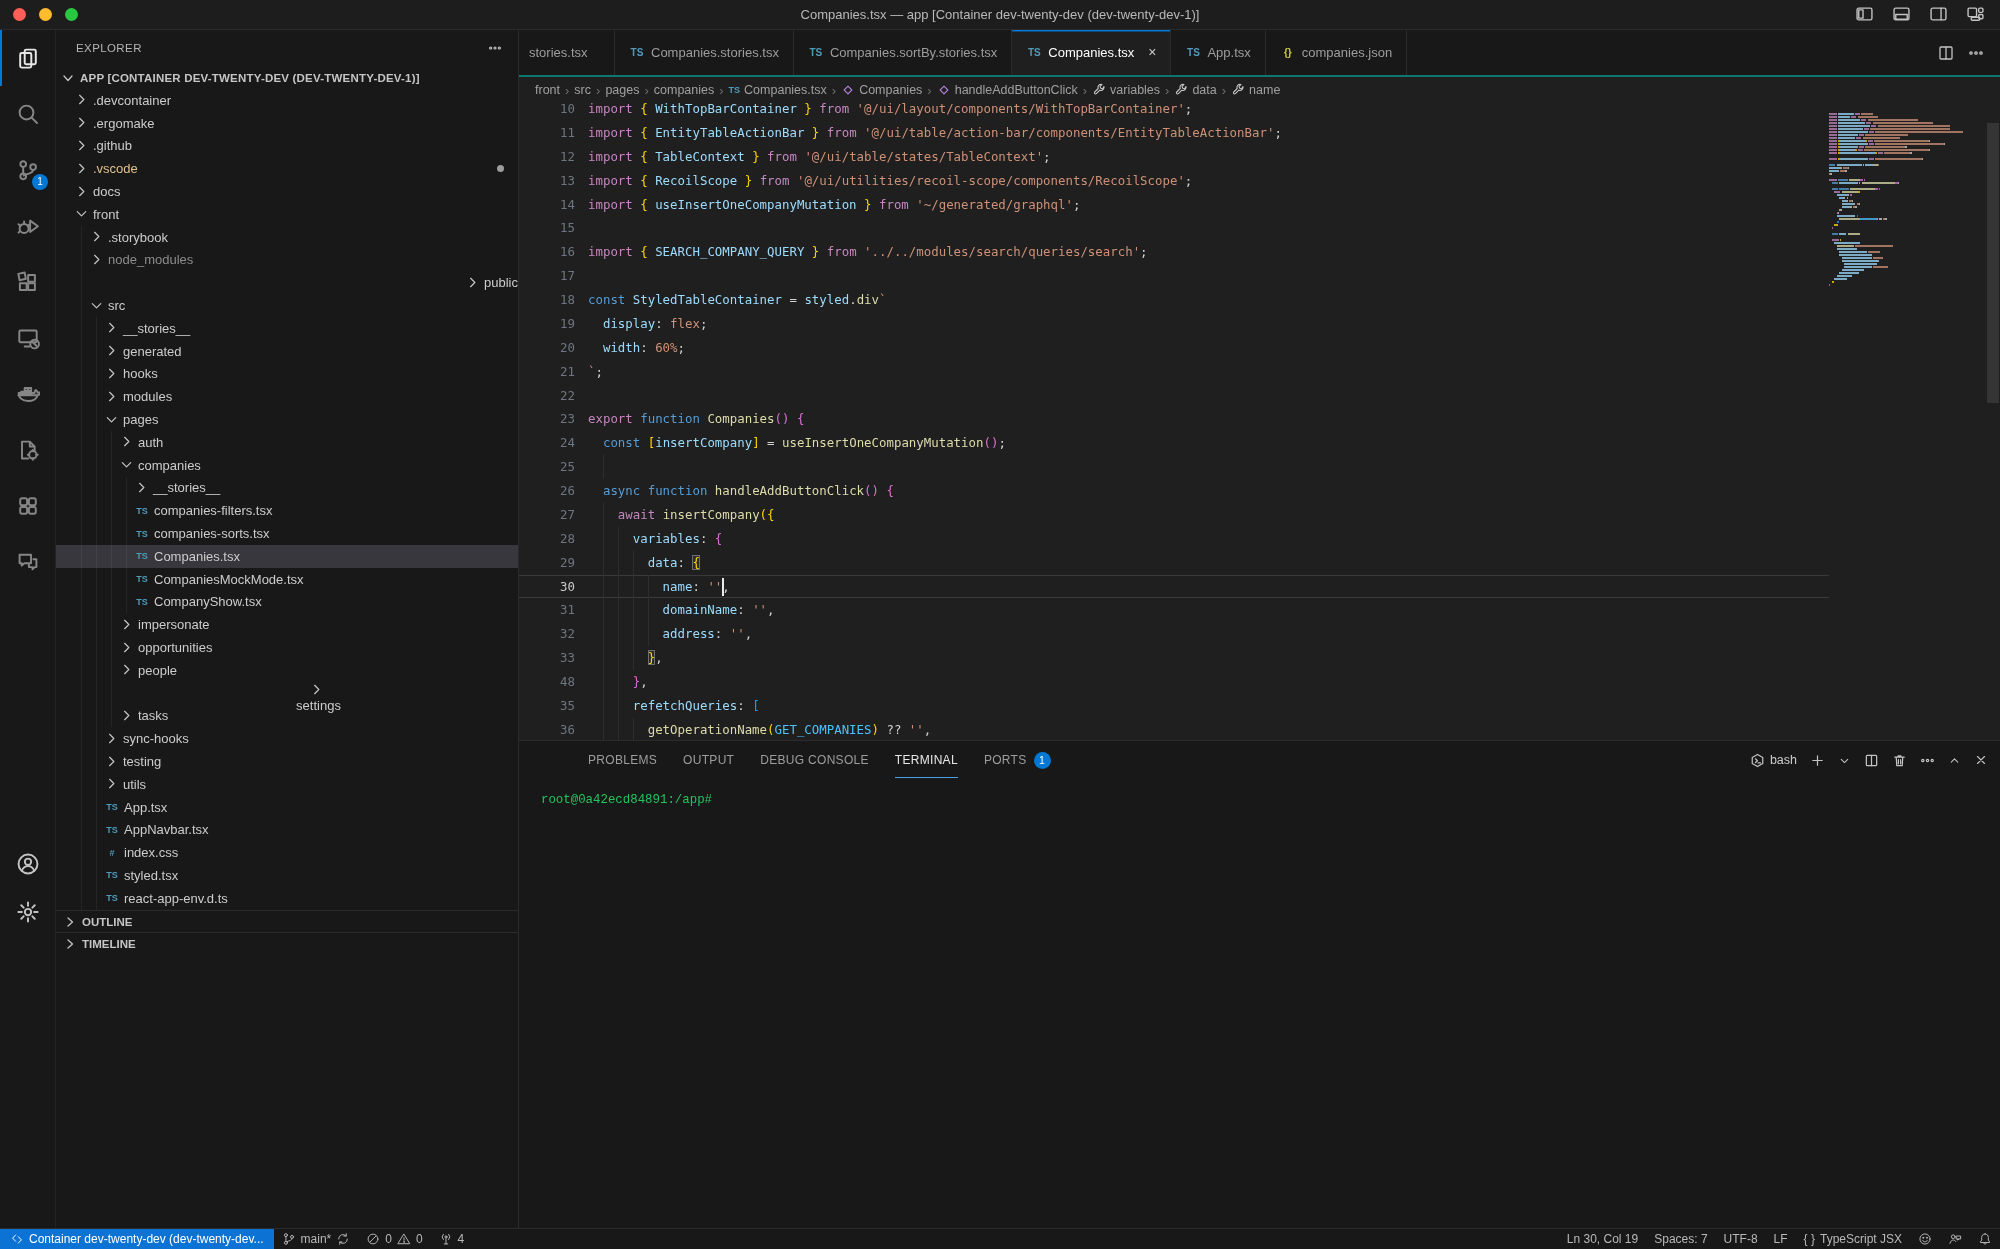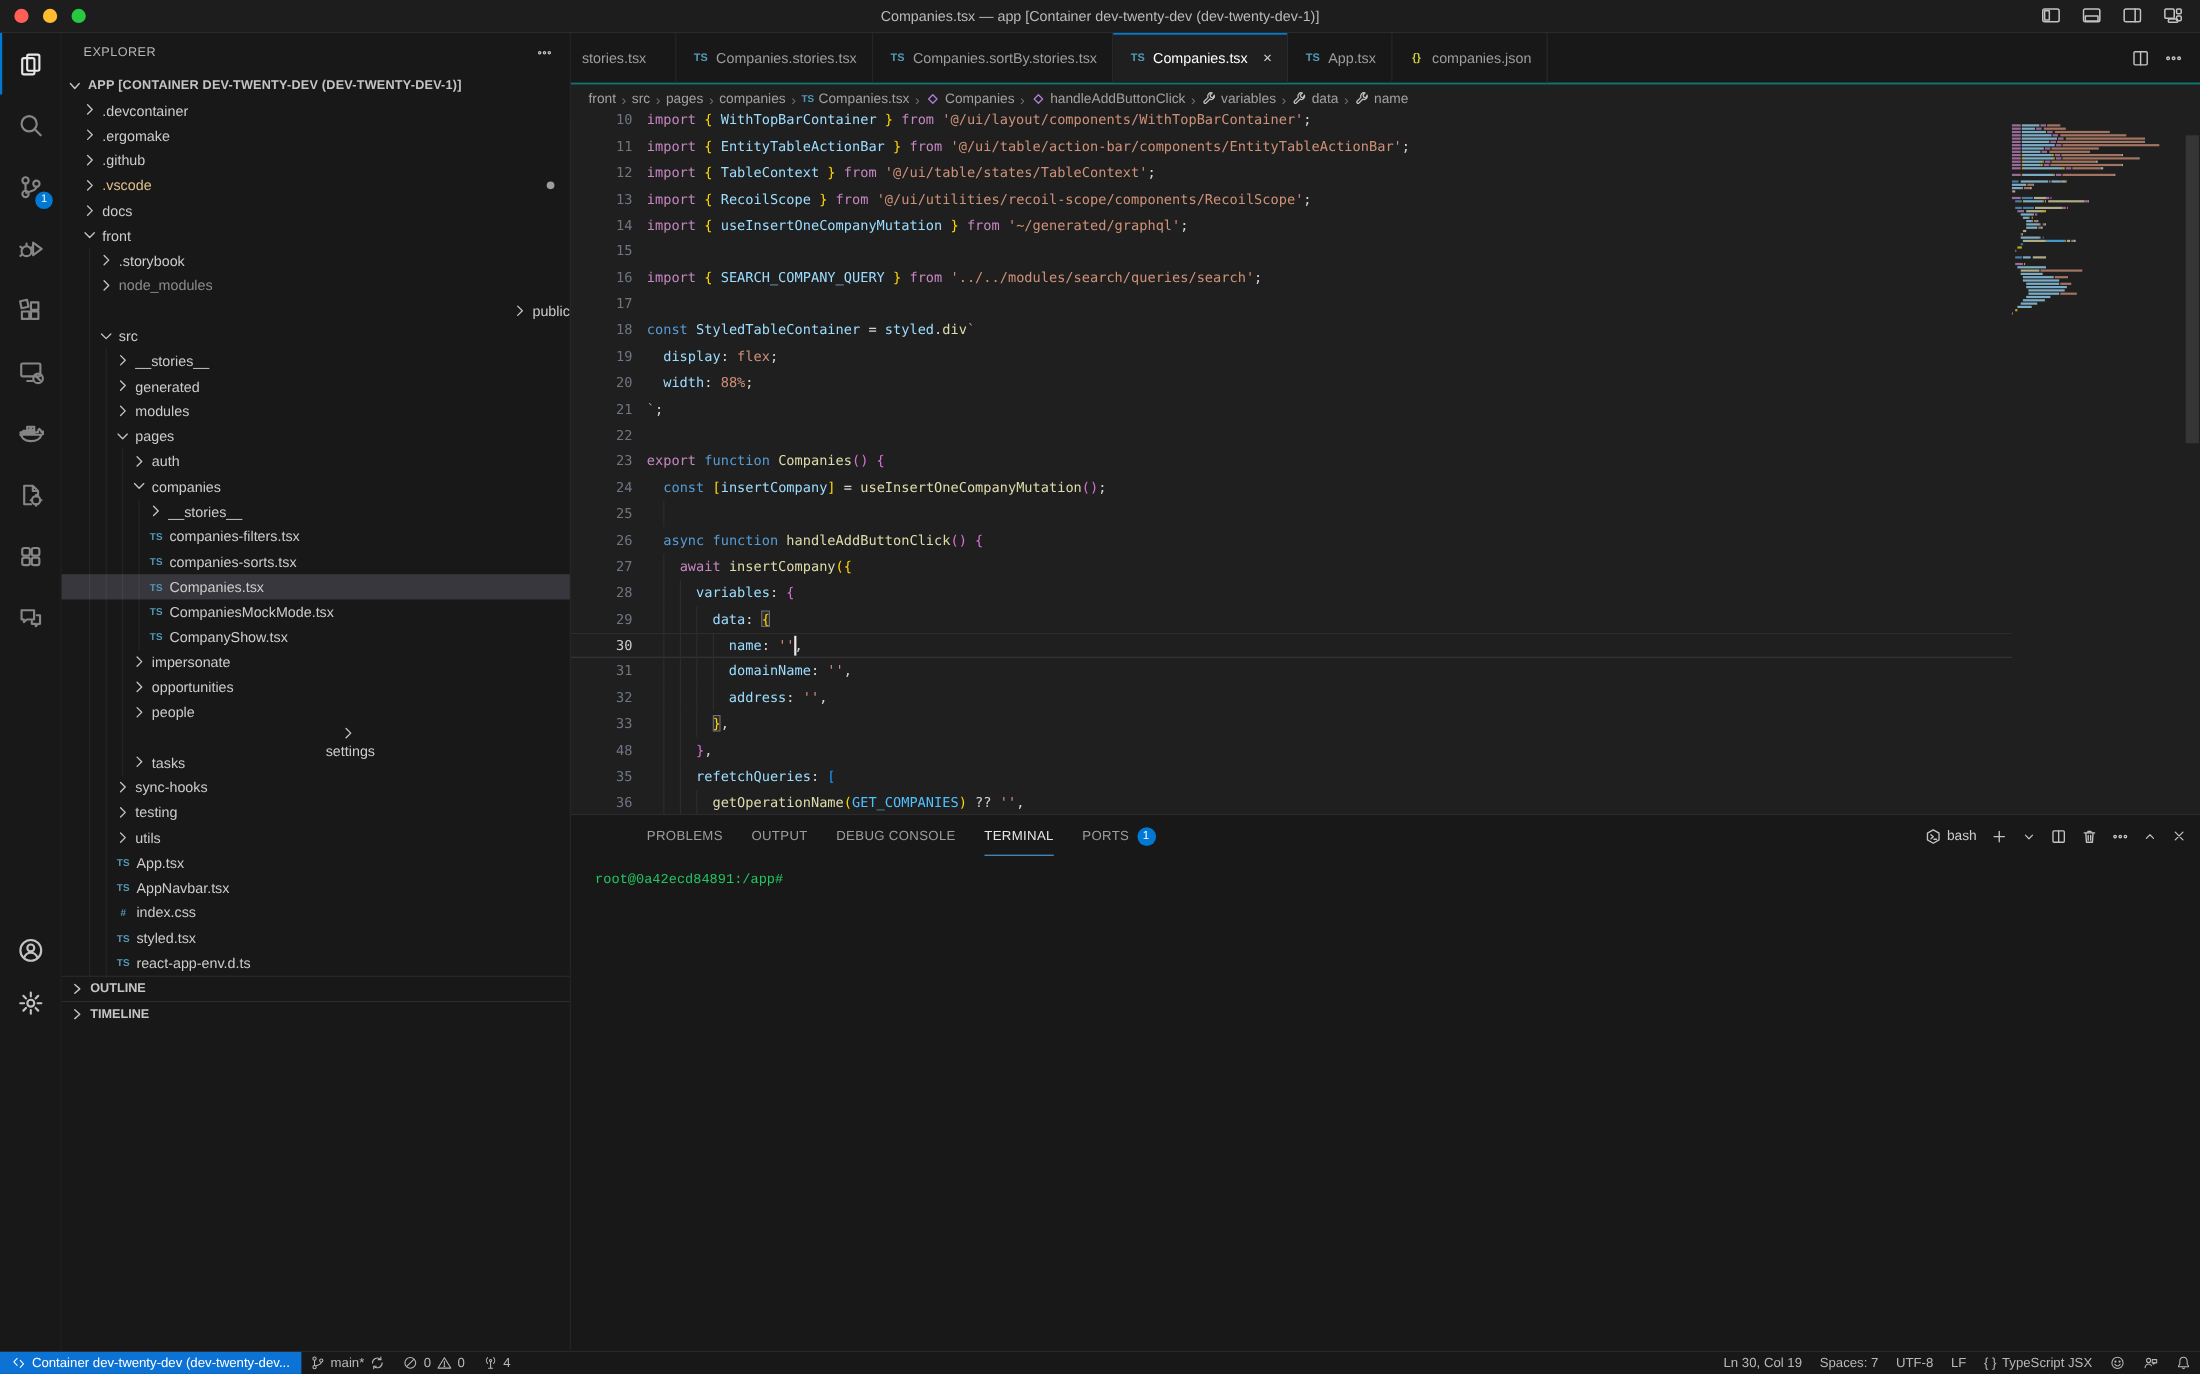--- a/index.html
+++ b/index.html
@@ -369,20 +369,30 @@
           <span>generated</span>
         </div>
         <div class="trow" style="padding-left: 48px;">
           <span class="gd" style="left: 25px; background: rgba(255, 255, 255, 0.06);"></span>
           <span class="gd" style="left: 40px; background: rgba(255, 255, 255, 0.06);"></span>
           <span class="ic chev">
             <svg width="15" height="15" viewBox="0 0 16 16">
               <polyline points="6,3.5 10.5,8 6,12.5"></polyline>
             </svg>
           </span>
+          <span>hooks</span>
+        </div>
+        <div class="trow" style="padding-left: 48px;">
+          <span class="gd" style="left: 25px; background: rgba(255, 255, 255, 0.06);"></span>
+          <span class="gd" style="left: 40px; background: rgba(255, 255, 255, 0.06);"></span>
+          <span class="ic chev">
+            <svg width="15" height="15" viewBox="0 0 16 16">
+              <polyline points="6,3.5 10.5,8 6,12.5"></polyline>
+            </svg>
+          </span>
           <span>modules</span>
         </div>
         <div class="trow" style="padding-left: 48px;">
           <span class="gd" style="left: 25px; background: rgba(255, 255, 255, 0.06);"></span>
           <span class="gd" style="left: 40px; background: rgba(255, 255, 255, 0.06);"></span>
           <span class="ic chev">
             <svg width="15" height="15" viewBox="0 0 16 16">
               <polyline points="3.5,6 8,10.5 12.5,6"></polyline>
             </svg>
           </span>
@@ -712,21 +722,21 @@
           <div class="cl"><span class="num">10</span><span class="ct"><span class="tok" style="color: rgb(197, 134, 192);">import</span><span class="tok" style="color: rgb(212, 212, 212);"> </span><span class="tok" style="color: rgb(255, 215, 0);">{</span><span class="tok" style="color: rgb(156, 220, 254);"> WithTopBarContainer </span><span class="tok" style="color: rgb(255, 215, 0);">}</span><span class="tok" style="color: rgb(212, 212, 212);"> </span><span class="tok" style="color: rgb(197, 134, 192);">from</span><span class="tok" style="color: rgb(212, 212, 212);"> </span><span class="tok" style="color: rgb(206, 145, 120);">'@/ui/layout/components/WithTopBarContainer'</span><span class="tok" style="color: rgb(212, 212, 212);">;</span></span></div>
           <div class="cl"><span class="num">11</span><span class="ct"><span class="tok" style="color: rgb(197, 134, 192);">import</span><span class="tok" style="color: rgb(212, 212, 212);"> </span><span class="tok" style="color: rgb(255, 215, 0);">{</span><span class="tok" style="color: rgb(156, 220, 254);"> EntityTableActionBar </span><span class="tok" style="color: rgb(255, 215, 0);">}</span><span class="tok" style="color: rgb(212, 212, 212);"> </span><span class="tok" style="color: rgb(197, 134, 192);">from</span><span class="tok" style="color: rgb(212, 212, 212);"> </span><span class="tok" style="color: rgb(206, 145, 120);">'@/ui/table/action-bar/components/EntityTableActionBar'</span><span class="tok" style="color: rgb(212, 212, 212);">;</span></span></div>
           <div class="cl"><span class="num">12</span><span class="ct"><span class="tok" style="color: rgb(197, 134, 192);">import</span><span class="tok" style="color: rgb(212, 212, 212);"> </span><span class="tok" style="color: rgb(255, 215, 0);">{</span><span class="tok" style="color: rgb(156, 220, 254);"> TableContext </span><span class="tok" style="color: rgb(255, 215, 0);">}</span><span class="tok" style="color: rgb(212, 212, 212);"> </span><span class="tok" style="color: rgb(197, 134, 192);">from</span><span class="tok" style="color: rgb(212, 212, 212);"> </span><span class="tok" style="color: rgb(206, 145, 120);">'@/ui/table/states/TableContext'</span><span class="tok" style="color: rgb(212, 212, 212);">;</span></span></div>
           <div class="cl"><span class="num">13</span><span class="ct"><span class="tok" style="color: rgb(197, 134, 192);">import</span><span class="tok" style="color: rgb(212, 212, 212);"> </span><span class="tok" style="color: rgb(255, 215, 0);">{</span><span class="tok" style="color: rgb(156, 220, 254);"> RecoilScope </span><span class="tok" style="color: rgb(255, 215, 0);">}</span><span class="tok" style="color: rgb(212, 212, 212);"> </span><span class="tok" style="color: rgb(197, 134, 192);">from</span><span class="tok" style="color: rgb(212, 212, 212);"> </span><span class="tok" style="color: rgb(206, 145, 120);">'@/ui/utilities/recoil-scope/components/RecoilScope'</span><span class="tok" style="color: rgb(212, 212, 212);">;</span></span></div>
           <div class="cl"><span class="num">14</span><span class="ct"><span class="tok" style="color: rgb(197, 134, 192);">import</span><span class="tok" style="color: rgb(212, 212, 212);"> </span><span class="tok" style="color: rgb(255, 215, 0);">{</span><span class="tok" style="color: rgb(156, 220, 254);"> useInsertOneCompanyMutation </span><span class="tok" style="color: rgb(255, 215, 0);">}</span><span class="tok" style="color: rgb(212, 212, 212);"> </span><span class="tok" style="color: rgb(197, 134, 192);">from</span><span class="tok" style="color: rgb(212, 212, 212);"> </span><span class="tok" style="color: rgb(206, 145, 120);">'~/generated/graphql'</span><span class="tok" style="color: rgb(212, 212, 212);">;</span></span></div>
           <div class="cl"><span class="num">15</span><span class="ct"></span></div>
           <div class="cl"><span class="num">16</span><span class="ct"><span class="tok" style="color: rgb(197, 134, 192);">import</span><span class="tok" style="color: rgb(212, 212, 212);"> </span><span class="tok" style="color: rgb(255, 215, 0);">{</span><span class="tok" style="color: rgb(156, 220, 254);"> SEARCH_COMPANY_QUERY </span><span class="tok" style="color: rgb(255, 215, 0);">}</span><span class="tok" style="color: rgb(212, 212, 212);"> </span><span class="tok" style="color: rgb(197, 134, 192);">from</span><span class="tok" style="color: rgb(212, 212, 212);"> </span><span class="tok" style="color: rgb(206, 145, 120);">'../../modules/search/queries/search'</span><span class="tok" style="color: rgb(212, 212, 212);">;</span></span></div>
           <div class="cl"><span class="num">17</span><span class="ct"></span></div>
           <div class="cl"><span class="num">18</span><span class="ct"><span class="tok" style="color: rgb(86, 156, 214);">const</span><span class="tok" style="color: rgb(212, 212, 212);"> </span><span class="tok" style="color: rgb(156, 220, 254);">StyledTableContainer</span><span class="tok" style="color: rgb(212, 212, 212);"> </span><span class="tok" style="color: rgb(212, 212, 212);">=</span><span class="tok" style="color: rgb(212, 212, 212);"> </span><span class="tok" style="color: rgb(156, 220, 254);">styled</span><span class="tok" style="color: rgb(212, 212, 212);">.</span><span class="tok" style="color: rgb(220, 220, 170);">div</span><span class="tok" style="color: rgb(206, 145, 120);">`</span></span></div>
           <div class="cl"><span class="num">19</span><span class="ct"><span class="tok" style="color: rgb(156, 220, 254);">  display</span><span class="tok" style="color: rgb(212, 212, 212);">:</span><span class="tok" style="color: rgb(212, 212, 212);"> </span><span class="tok" style="color: rgb(206, 145, 120);">flex</span><span class="tok" style="color: rgb(212, 212, 212);">;</span></span></div>
-          <div class="cl"><span class="num">20</span><span class="ct"><span class="tok" style="color: rgb(156, 220, 254);">  width</span><span class="tok" style="color: rgb(212, 212, 212);">:</span><span class="tok" style="color: rgb(212, 212, 212);"> </span><span class="tok" style="color: rgb(206, 145, 120);">88%</span><span class="tok" style="color: rgb(212, 212, 212);">;</span></span></div>
+          <div class="cl"><span class="num">20</span><span class="ct"><span class="tok" style="color: rgb(156, 220, 254);">  width</span><span class="tok" style="color: rgb(212, 212, 212);">:</span><span class="tok" style="color: rgb(212, 212, 212);"> </span><span class="tok" style="color: rgb(206, 145, 120);">60%</span><span class="tok" style="color: rgb(212, 212, 212);">;</span></span></div>
           <div class="cl"><span class="num">21</span><span class="ct"><span class="tok" style="color: rgb(206, 145, 120);">`</span><span class="tok" style="color: rgb(212, 212, 212);">;</span></span></div>
           <div class="cl"><span class="num">22</span><span class="ct"></span></div>
           <div class="cl"><span class="num">23</span><span class="ct"><span class="tok" style="color: rgb(197, 134, 192);">export</span><span class="tok" style="color: rgb(212, 212, 212);"> </span><span class="tok" style="color: rgb(86, 156, 214);">function</span><span class="tok" style="color: rgb(212, 212, 212);"> </span><span class="tok" style="color: rgb(220, 220, 170);">Companies</span><span class="tok" style="color: rgb(218, 112, 214);">()</span><span class="tok" style="color: rgb(212, 212, 212);"> </span><span class="tok" style="color: rgb(218, 112, 214);">{</span></span></div>
           <div class="cl"><span class="num">24</span><span class="ct"><span class="tok" style="color: rgb(212, 212, 212);">  </span><span class="tok" style="color: rgb(86, 156, 214);">const</span><span class="tok" style="color: rgb(212, 212, 212);"> </span><span class="tok" style="color: rgb(255, 215, 0);">[</span><span class="tok" style="color: rgb(156, 220, 254);">insertCompany</span><span class="tok" style="color: rgb(255, 215, 0);">]</span><span class="tok" style="color: rgb(212, 212, 212);"> </span><span class="tok" style="color: rgb(212, 212, 212);">=</span><span class="tok" style="color: rgb(212, 212, 212);"> </span><span class="tok" style="color: rgb(220, 220, 170);">useInsertOneCompanyMutation</span><span class="tok" style="color: rgb(218, 112, 214);">()</span><span class="tok" style="color: rgb(212, 212, 212);">;</span></span></div>
           <div class="cl"><span class="num">25</span><span class="gd" style="left: 83.936px;"></span><span class="ct"></span></div>
           <div class="cl"><span class="num">26</span><span class="ct"><span class="tok" style="color: rgb(212, 212, 212);">  </span><span class="tok" style="color: rgb(86, 156, 214);">async</span><span class="tok" style="color: rgb(212, 212, 212);"> </span><span class="tok" style="color: rgb(86, 156, 214);">function</span><span class="tok" style="color: rgb(212, 212, 212);"> </span><span class="tok" style="color: rgb(220, 220, 170);">handleAddButtonClick</span><span class="tok" style="color: rgb(218, 112, 214);">()</span><span class="tok" style="color: rgb(212, 212, 212);"> </span><span class="tok" style="color: rgb(218, 112, 214);">{</span></span></div>
           <div class="cl"><span class="num">27</span><span class="gd" style="left: 83.936px;"></span><span class="ct"><span class="tok" style="color: rgb(212, 212, 212);">    </span><span class="tok" style="color: rgb(197, 134, 192);">await</span><span class="tok" style="color: rgb(212, 212, 212);"> </span><span class="tok" style="color: rgb(220, 220, 170);">insertCompany</span><span class="tok" style="color: rgb(255, 215, 0);">(</span><span class="tok" style="color: rgb(255, 215, 0);">{</span></span></div>
           <div class="cl"><span class="num">28</span><span class="gd" style="left: 83.936px;"></span><span class="gd" style="left: 98.872px;"></span><span class="ct"><span class="tok" style="color: rgb(212, 212, 212);">      </span><span class="tok" style="color: rgb(156, 220, 254);">variables</span><span class="tok" style="color: rgb(212, 212, 212);">:</span><span class="tok" style="color: rgb(212, 212, 212);"> </span><span class="tok" style="color: rgb(218, 112, 214);">{</span></span></div>
           <div class="cl"><span class="num">29</span><span class="gd" style="left: 83.936px;"></span><span class="gd" style="left: 98.872px;"></span><span class="gd" style="left: 113.808px;"></span><span class="ct"><span class="tok" style="color: rgb(212, 212, 212);">        </span><span class="tok" style="color: rgb(156, 220, 254);">data</span><span class="tok" style="color: rgb(212, 212, 212);">:</span><span class="tok" style="color: rgb(212, 212, 212);"> </span><span class="tok m" style="color: rgb(255, 215, 0);">{</span></span></div>
           <div class="cl current"><span class="num">30</span><span class="gd" style="left: 83.936px;"></span><span class="gd" style="left: 98.872px;"></span><span class="gd" style="left: 113.808px;"></span><span class="gd" style="left: 128.744px;"></span><span class="ct"><span class="tok" style="color: rgb(212, 212, 212);">          </span><span class="tok" style="color: rgb(156, 220, 254);">name</span><span class="tok" style="color: rgb(212, 212, 212);">:</span><span class="tok" style="color: rgb(212, 212, 212);"> </span><span class="tok" style="color: rgb(206, 145, 120);">''</span><span class="tok" style="color: rgb(212, 212, 212);">,</span></span><span id="cursor" style="left: 203.424px;"></span></div>

